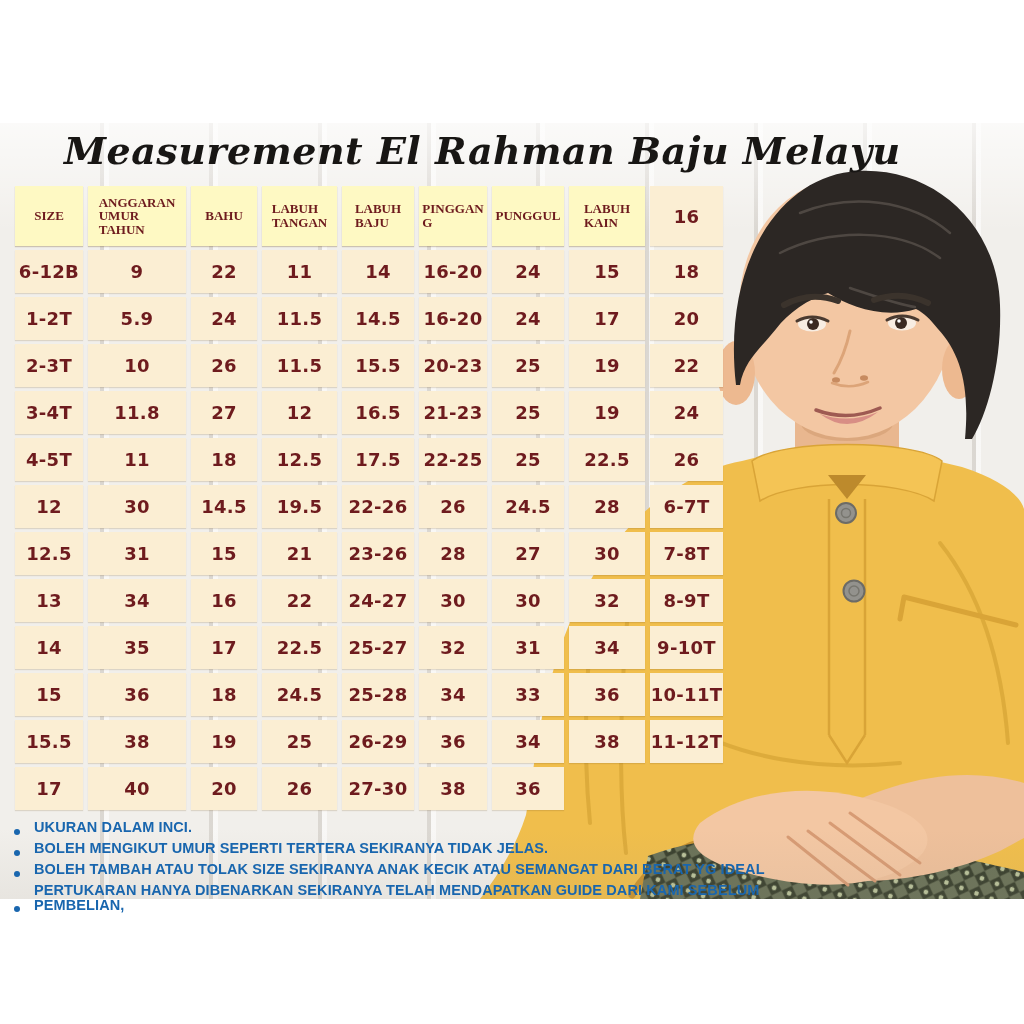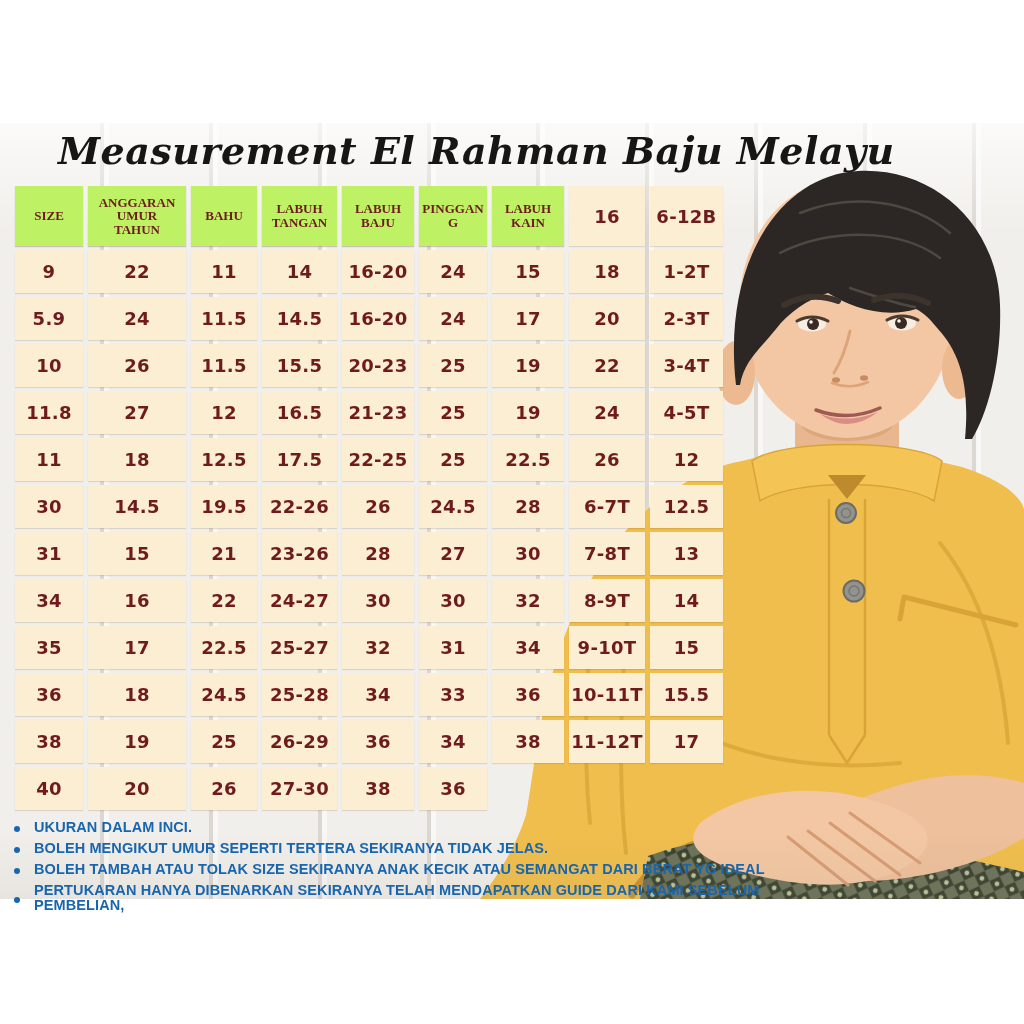--- a/index.html
+++ b/index.html
@@ -13,44 +13,44 @@
            linear-gradient(180deg, rgba(255,255,255,.7), rgba(255,255,255,0) 14%),
            repeating-linear-gradient(90deg,
              rgba(186,180,172,0) 0 100px,
              rgba(186,180,172,.40) 100px 104px,
              rgba(255,255,255,.55) 104px 109px);}
   .photo::after{content:"";position:absolute;left:0;bottom:0;width:100%;height:70px;
          background:linear-gradient(180deg, rgba(150,140,125,0) 0%, rgba(150,140,125,.10) 100%);}
   .boy-svg{position:absolute;left:380px;top:0;width:644px;height:776px;}
 
   
-  .title{position:absolute;left:58px;top:128px;width:640px;
+  .title{position:absolute;left:64px;top:128px;width:640px;
          font-family:"DejaVu Serif","Liberation Serif",serif;
          font-style:italic;font-weight:600;font-size:38px;letter-spacing:.5px;
          color:#181614;white-space:nowrap;}
 
   
   .size-table{position:absolute;left:15px;top:186px;width:708px;
          display:grid;
          grid-template-columns:68px 98px 66px 75px 72px 68px 72px 76px 73px;
          grid-template-rows:60px repeat(12,43px);
          column-gap:5px;row-gap:4px;}
-  .hcell{background:#bef264;color:#6E1B1E;
+  .hcell{background:#fef9c3;color:#6E1B1E;
          font-family:"Liberation Serif",serif;font-weight:bold;font-size:13px;
          line-height:1.05;display:flex;align-items:center;justify-content:center;
-         text-align:center;white-space:pre-line;box-shadow:0 1px 1px rgba(90,60,10,.25);}
+         text-align:left;white-space:pre-line;box-shadow:0 1px 1px rgba(90,60,10,.25);}
   .bcell{background:#FBEED3;color:#6E1B1E;
          font-family:"DejaVu Sans","Liberation Sans",sans-serif;font-weight:bold;
          font-size:18px;letter-spacing:.3px;
          display:flex;align-items:center;justify-content:center;
          box-shadow:0 1px 1px rgba(120,90,40,.18);}
 
   
   .notes{position:absolute;left:10px;top:820px;width:760px;list-style:none;margin:0;padding:0;}
-  .note-item{display:flex;align-items:center;margin-bottom:6.5px;
+  .note-item{display:flex;align-items:flex-end;margin-bottom:6.5px;
          color:#1966AE;font-weight:bold;font-size:14.5px;letter-spacing:.1px;line-height:1.0;}
   .note-dot{width:6px;height:6px;border-radius:50%;background:#1966AE;
          margin:4px 14px 0 4px;flex:0 0 auto;}
 </style>
 </head>
 <body>
 
 <div class="stage">
 
   <div class="photo">
@@ -161,20 +161,21 @@
       <div class="hcell">ANGGARAN
 UMUR
 TAHUN</div>
       <div class="hcell">BAHU</div>
       <div class="hcell">LABUH
 TANGAN</div>
       <div class="hcell">LABUH
 BAJU</div>
       <div class="hcell">PINGGAN
 G</div>
+      <div class="hcell">PUNGGUL</div>
       <div class="hcell">LABUH
 KAIN</div>
       <div class="bcell">16</div>
       <div class="bcell">6-12B</div>
       <div class="bcell">9</div>
       <div class="bcell">22</div>
       <div class="bcell">11</div>
       <div class="bcell">14</div>
       <div class="bcell">16-20</div>
       <div class="bcell">24</div>

